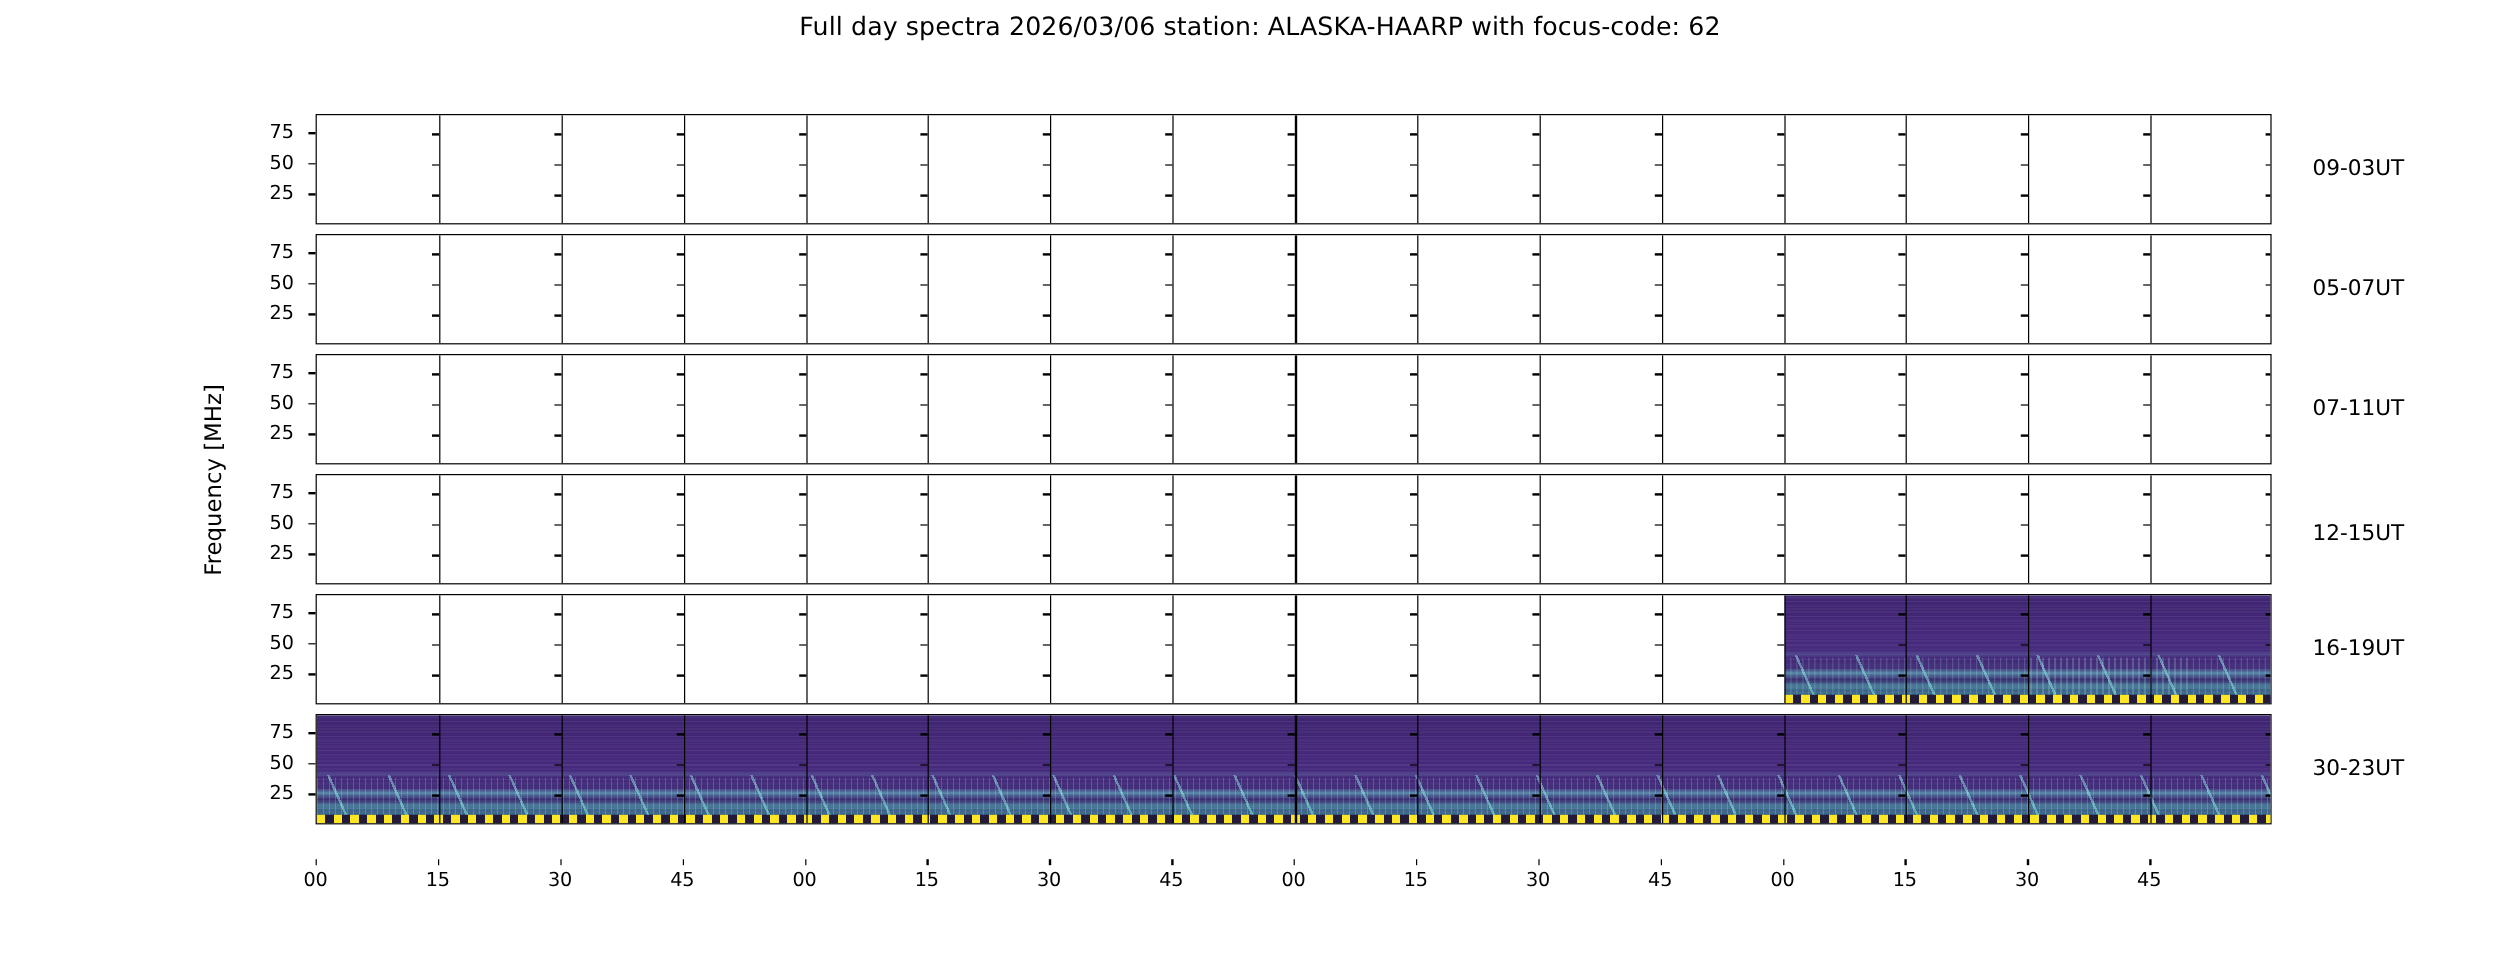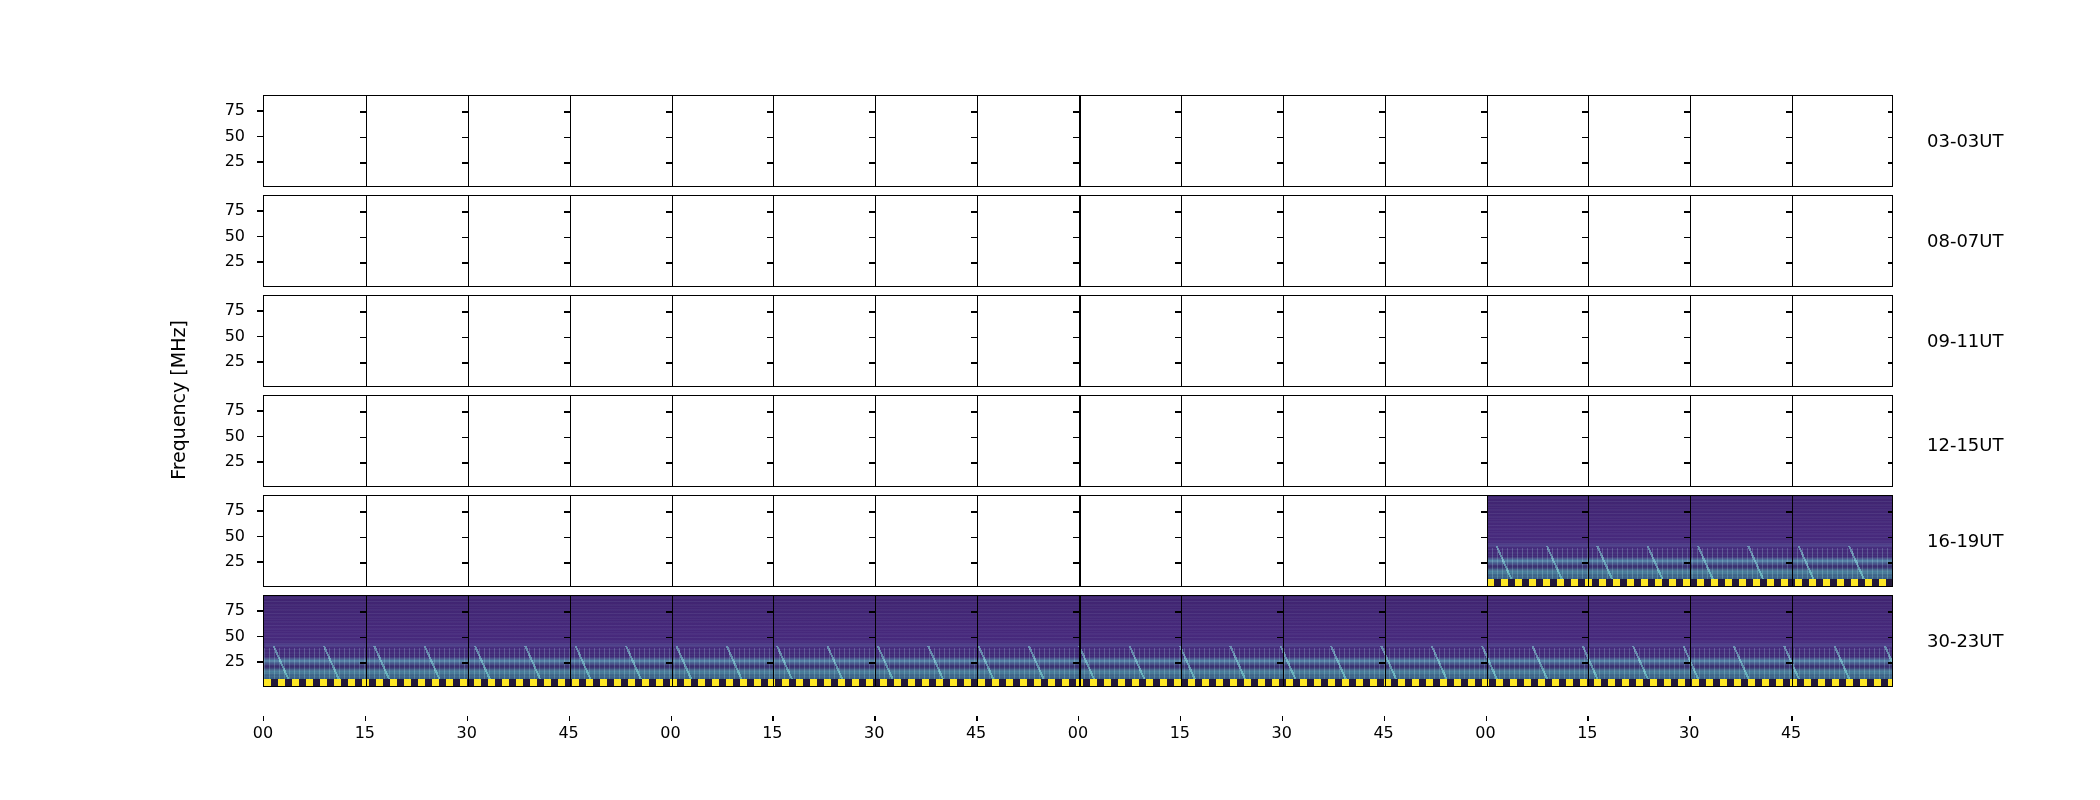--- a/index.html
+++ b/index.html
@@ -226,20 +226,21 @@
     text-align: center;
     font-size: 16px;
     color: #000000;
   }
 </style>
 </head>
 <body>
 
 <div id="figure">
 
+  <div id="title">Full day spectra 2026/03/06 station: ALASKA-HAARP with focus-code: 62</div>
 
   <div id="ylabel">Frequency [MHz]</div>
 
   <div id="rows-host">
       <div class="row" style="top: 95px;">
         <div class="vline" style="left: 101.875px;"></div>
         <div class="vline" style="left: 203.75px;"></div>
         <div class="vline" style="left: 305.625px;"></div>
         <div class="vline major" style="left: 407.5px;"></div>
         <div class="vline" style="left: 509.375px;"></div>
@@ -682,23 +683,23 @@
       <div class="ytick" style="top: 561.444px;"></div>
       <div class="ytick-label" style="top: 551.444px;">25</div>
       <div class="ytick" style="top: 610.333px;"></div>
       <div class="ytick-label" style="top: 600.333px;">75</div>
       <div class="ytick" style="top: 635.889px;"></div>
       <div class="ytick-label" style="top: 625.889px;">50</div>
       <div class="ytick" style="top: 661.444px;"></div>
       <div class="ytick-label" style="top: 651.444px;">25</div>
     </div>
   <div id="rowlabels-host">
-      <div class="rowlabel" style="top: 130px;">03-03UT</div>
-      <div class="rowlabel" style="top: 230px;">08-07UT</div>
-      <div class="rowlabel" style="top: 330px;">09-11UT</div>
+      <div class="rowlabel" style="top: 130px;">09-03UT</div>
+      <div class="rowlabel" style="top: 230px;">05-07UT</div>
+      <div class="rowlabel" style="top: 330px;">07-11UT</div>
       <div class="rowlabel" style="top: 434px;">12-15UT</div>
       <div class="rowlabel" style="top: 530px;">16-19UT</div>
       <div class="rowlabel" style="top: 630px;">30-23UT</div>
     </div>
   <div id="xaxis-host">
       <div class="xtick" style="left: 263px;"></div>
       <div class="xtlabel" style="left: 263px;">00</div>
       <div class="xtick" style="left: 364.875px;"></div>
       <div class="xtlabel" style="left: 364.875px;">15</div>
       <div class="xtick" style="left: 466.75px;"></div>

